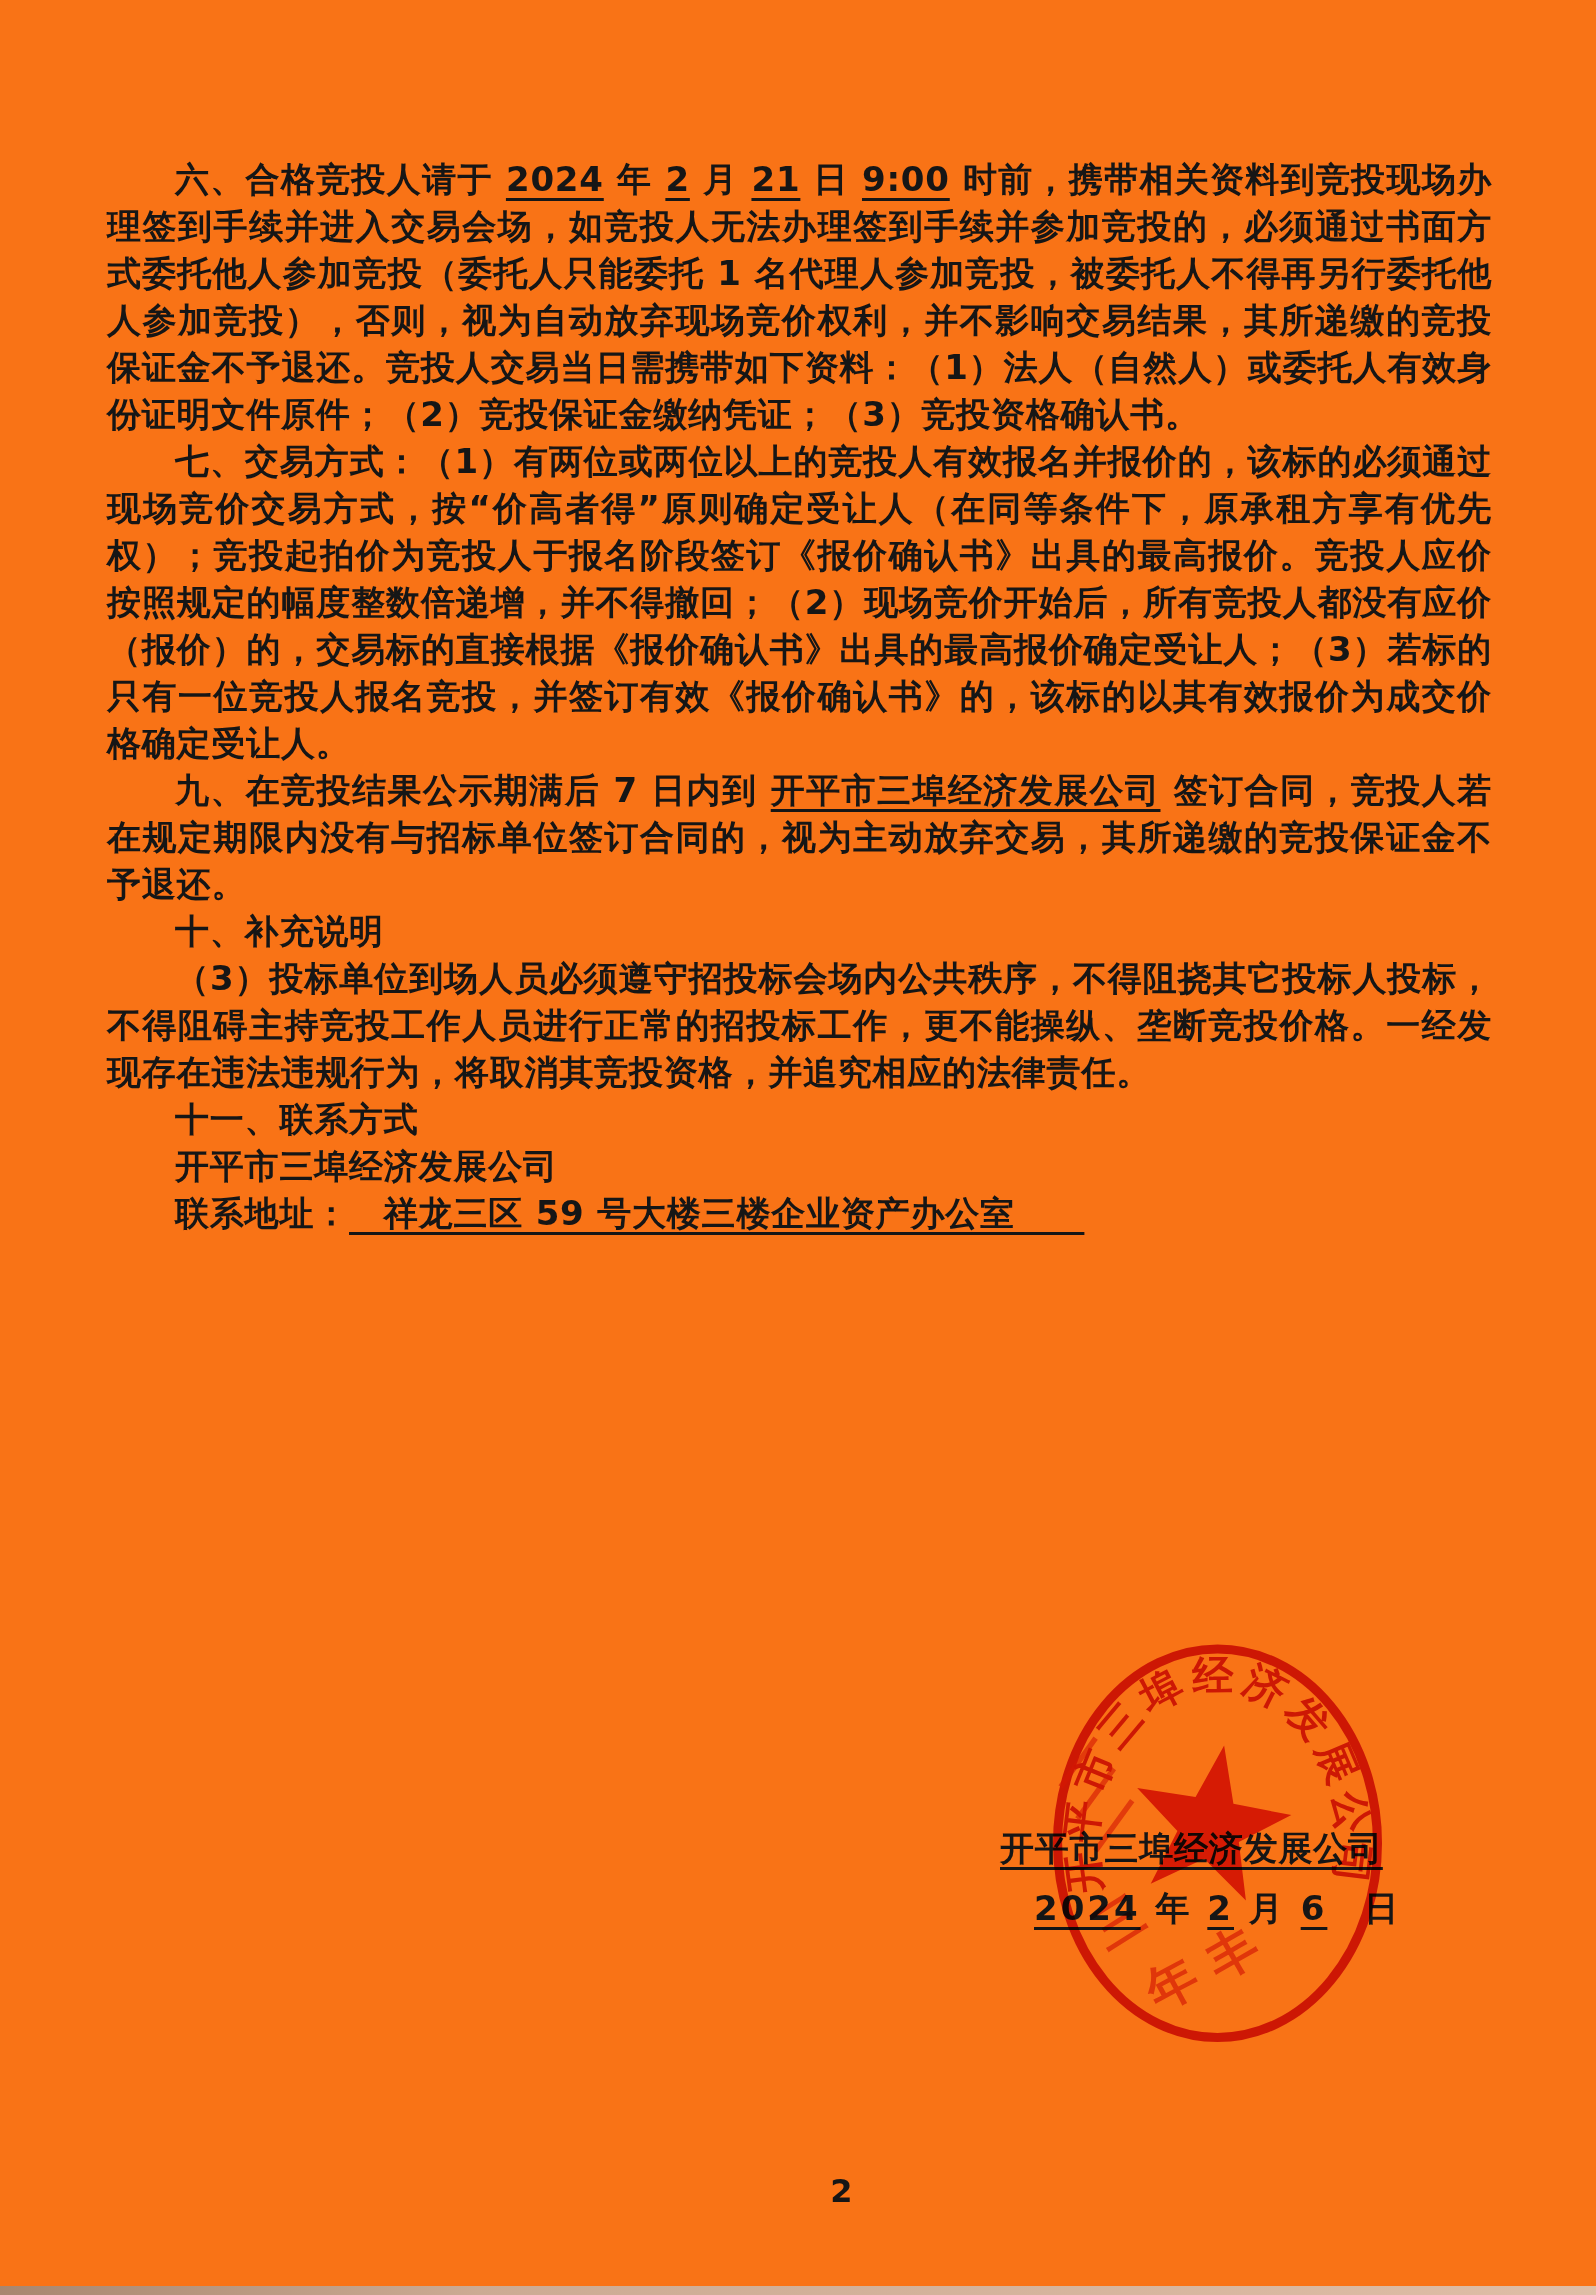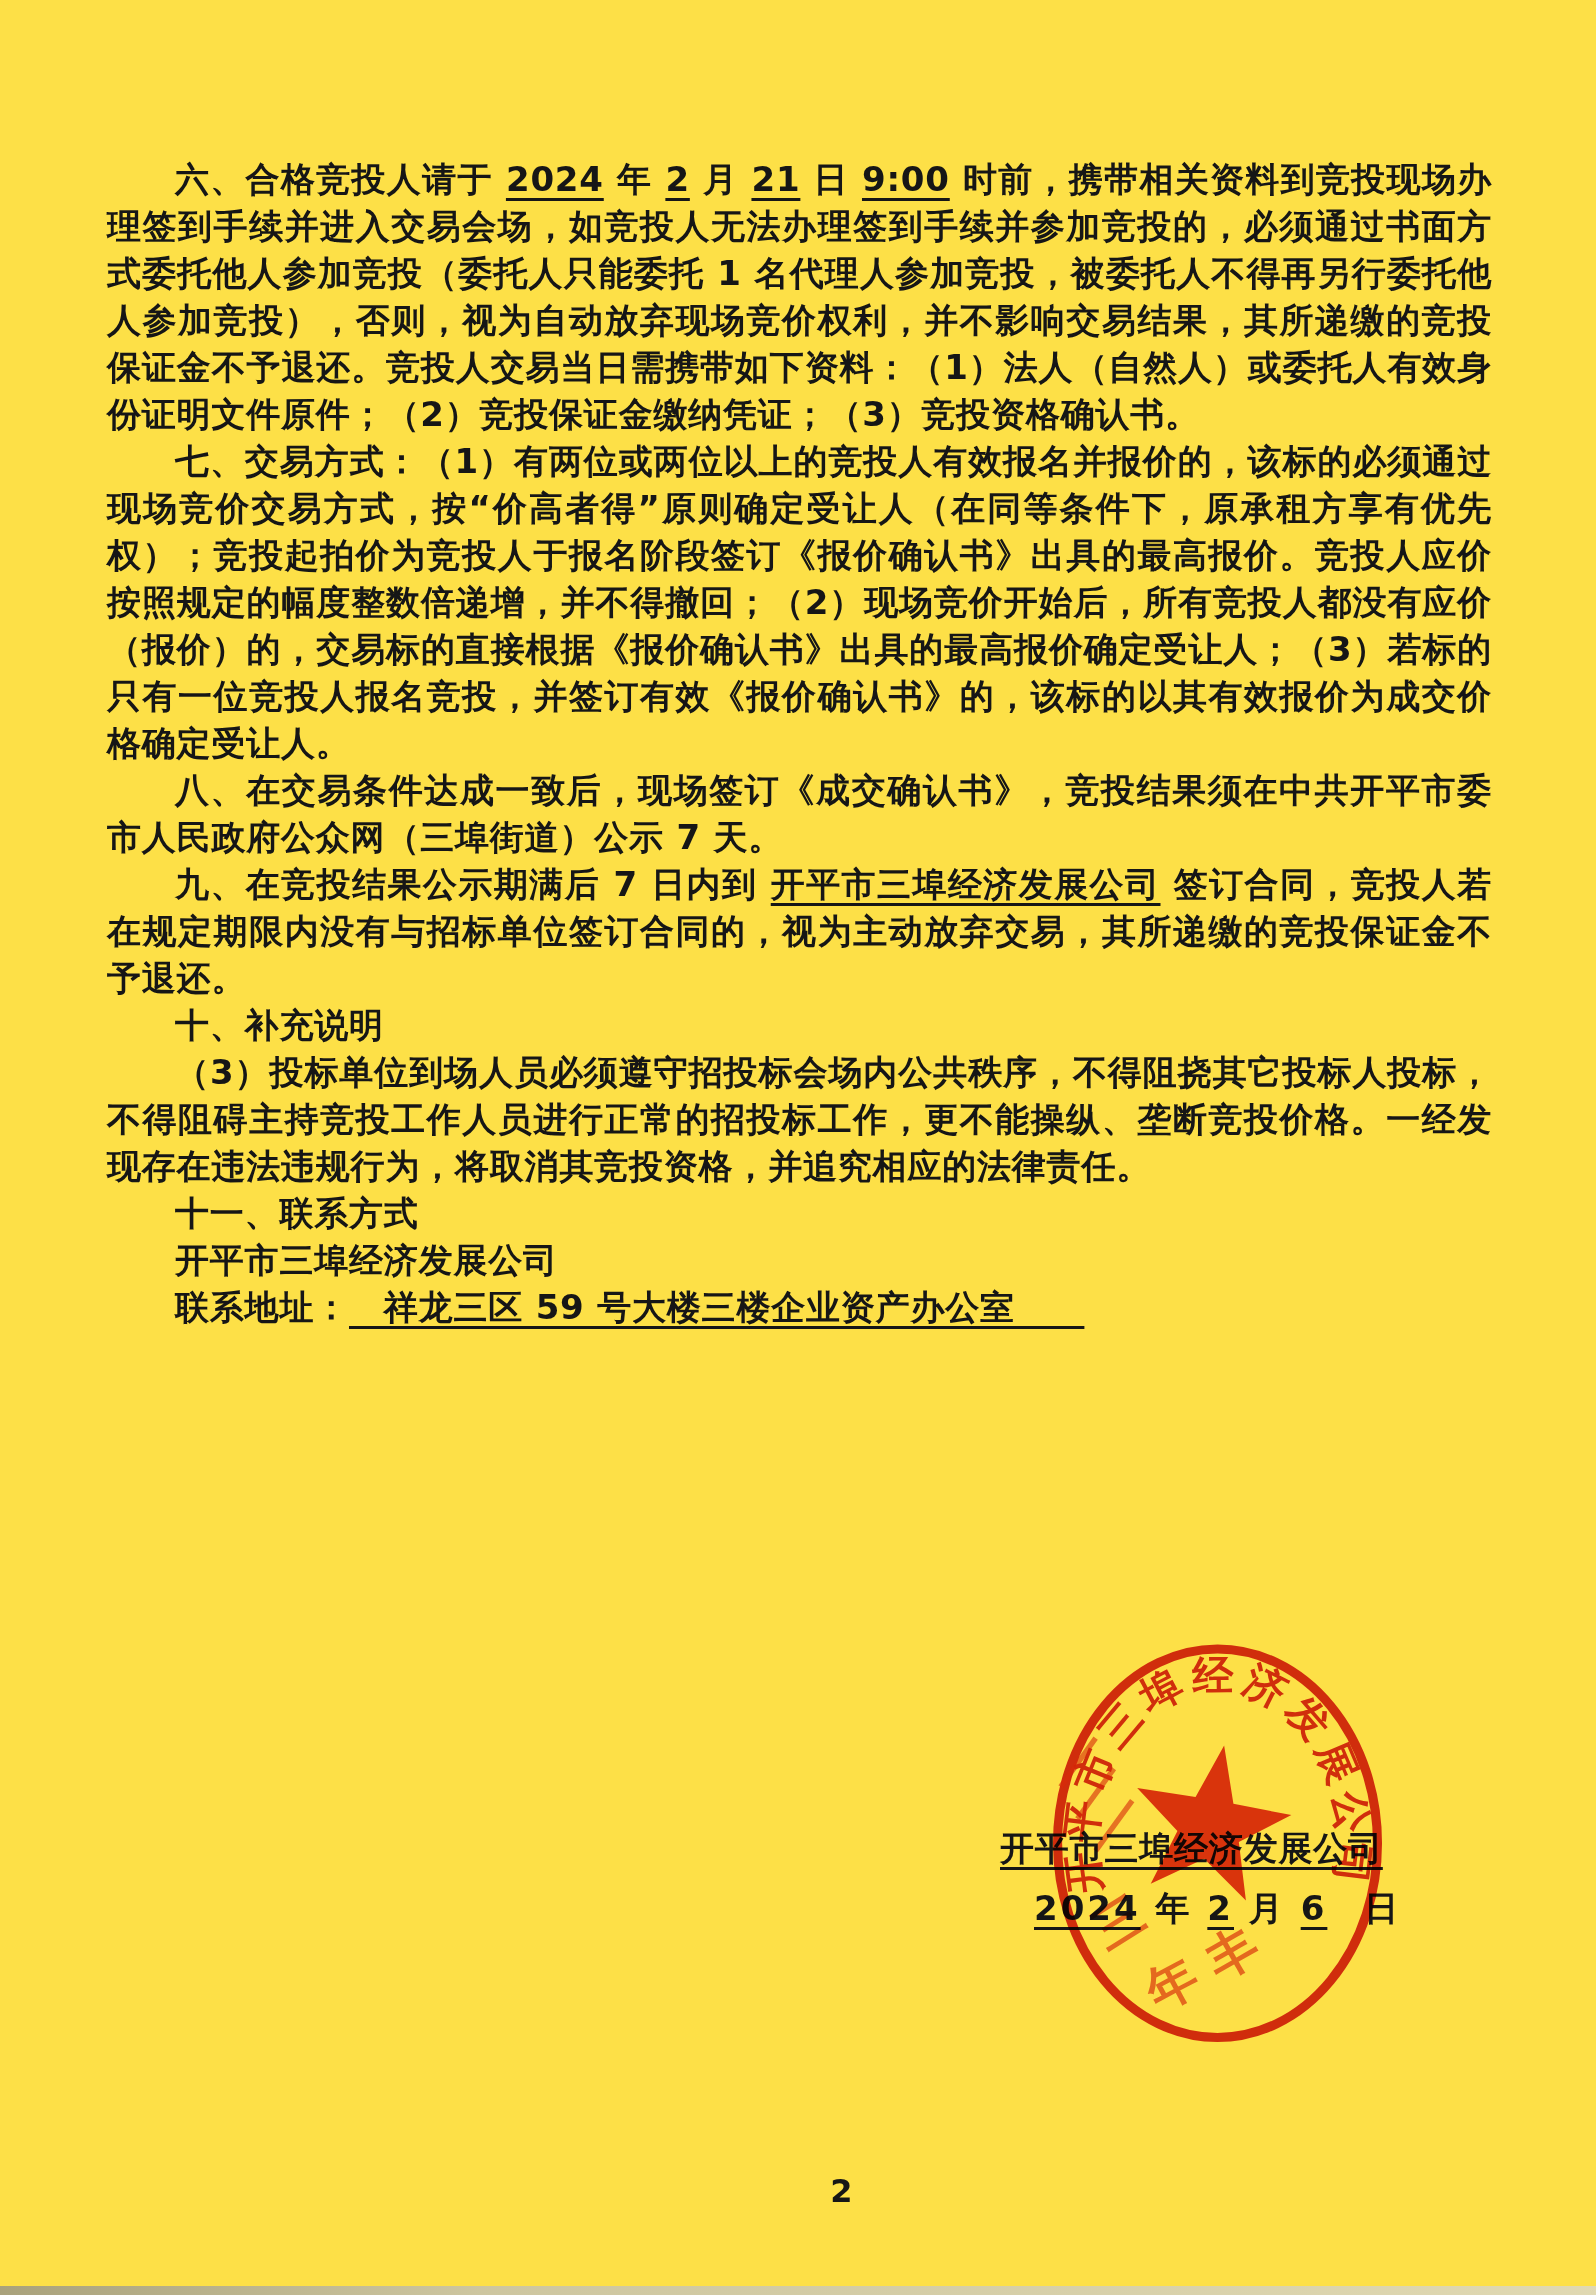--- a/index.html
+++ b/index.html
@@ -1,20 +1,20 @@
 <!DOCTYPE html>
 <html style="font-size:12.2px"><head>
 <meta charset="utf-8">
 <style>
   html,body { margin:0; padding:0; background:#e9e9e9; }
   .page {
     position:relative;
     width:1596px; height:2295px;
     margin:0 auto;
-    background:#fde047;
+    background:#f97316;
     font-family:"DejaVu Sans", sans-serif;
     color:#161616;
     overflow:hidden;
   }
   
   .doc {
     position:absolute;
     left:107px; top:156px;
     width:1385px;
     font-size:34px;
@@ -69,21 +69,20 @@
   }
 </style>
 </head>
 <body>
 
 <div class="page">
 
   <div class="doc">
       <p class="para"><span>六、合格竞投人请于 </span><span class="u">2024</span><span> 年 </span><span class="u">2</span><span> 月 </span><span class="u">21</span><span> 日 </span><span class="u">9:00</span><span> 时前，携带相关资料到竞投现场办理签到手续并进入交易会场，如竞投人无法办理签到手续并参加竞投的，必须通过书面方式委托他人参加竞投（委托人只能委托 1 名代理人参加竞投，被委托人不得再另行委托他人参加竞投），否则，视为自动放弃现场竞价权利，并不影响交易结果，其所递缴的竞投保证金不予退还。竞投人交易当日需携带如下资料：（1）法人（自然人）或委托人有效身份证明文件原件；（2）竞投保证金缴纳凭证；（3）竞投资格确认书。</span></p>
       <p class="para"><span>七、交易方式：（1）有两位或两位以上的竞投人有效报名并报价的，该标的必须通过现场竞价交易方式，按“价高者得”原则确定受让人（在同等条件下，原承租方享有优先权）；竞投起拍价为竞投人于报名阶段签订《报价确认书》出具的最高报价。竞投人应价按照规定的幅度整数倍递增，并不得撤回；（2）现场竞价开始后，所有竞投人都没有应价（报价）的，交易标的直接根据《报价确认书》出具的最高报价确定受让人；（3）若标的只有一位竞投人报名竞投，并签订有效《报价确认书》的，该标的以其有效报价为成交价格确定受让人。</span></p>
-      <p class="para"><span>八、在交易条件达成一致后，现场签订《成交确认书》，竞投结果须在中共开平市委市人民政府公众网（三埠街道）公示 7 天。</span></p>
       <p class="para"><span>九、在竞投结果公示期满后 7 日内到 </span><span class="u">开平市三埠经济发展公司</span><span> 签订合同，竞投人若在规定期限内没有与招标单位签订合同的，视为主动放弃交易，其所递缴的竞投保证金不予退还。</span></p>
       <p class="para"><span>十、补充说明</span></p>
       <p class="para"><span>（3）投标单位到场人员必须遵守招投标会场内公共秩序，不得阻挠其它投标人投标，不得阻碍主持竞投工作人员进行正常的招投标工作，更不能操纵、垄断竞投价格。一经发现存在违法违规行为，将取消其竞投资格，并追究相应的法律责任。</span></p>
       <p class="para"><span>十一、联系方式</span></p>
       <p class="para"><span>开平市三埠经济发展公司</span></p>
       <p class="para"><span>联系地址：</span><span class="u">　祥龙三区 59 号大楼三楼企业资产办公室　　</span></p>
     </div>
 
   <div class="sig-company"><span class="u">开平市三埠经济发展公司</span></div>
   <div class="sig-date"><span class="u">2024</span><span> 年 </span><span class="u">2</span><span> 月 </span><span class="u">6</span><span>　日</span></div>

